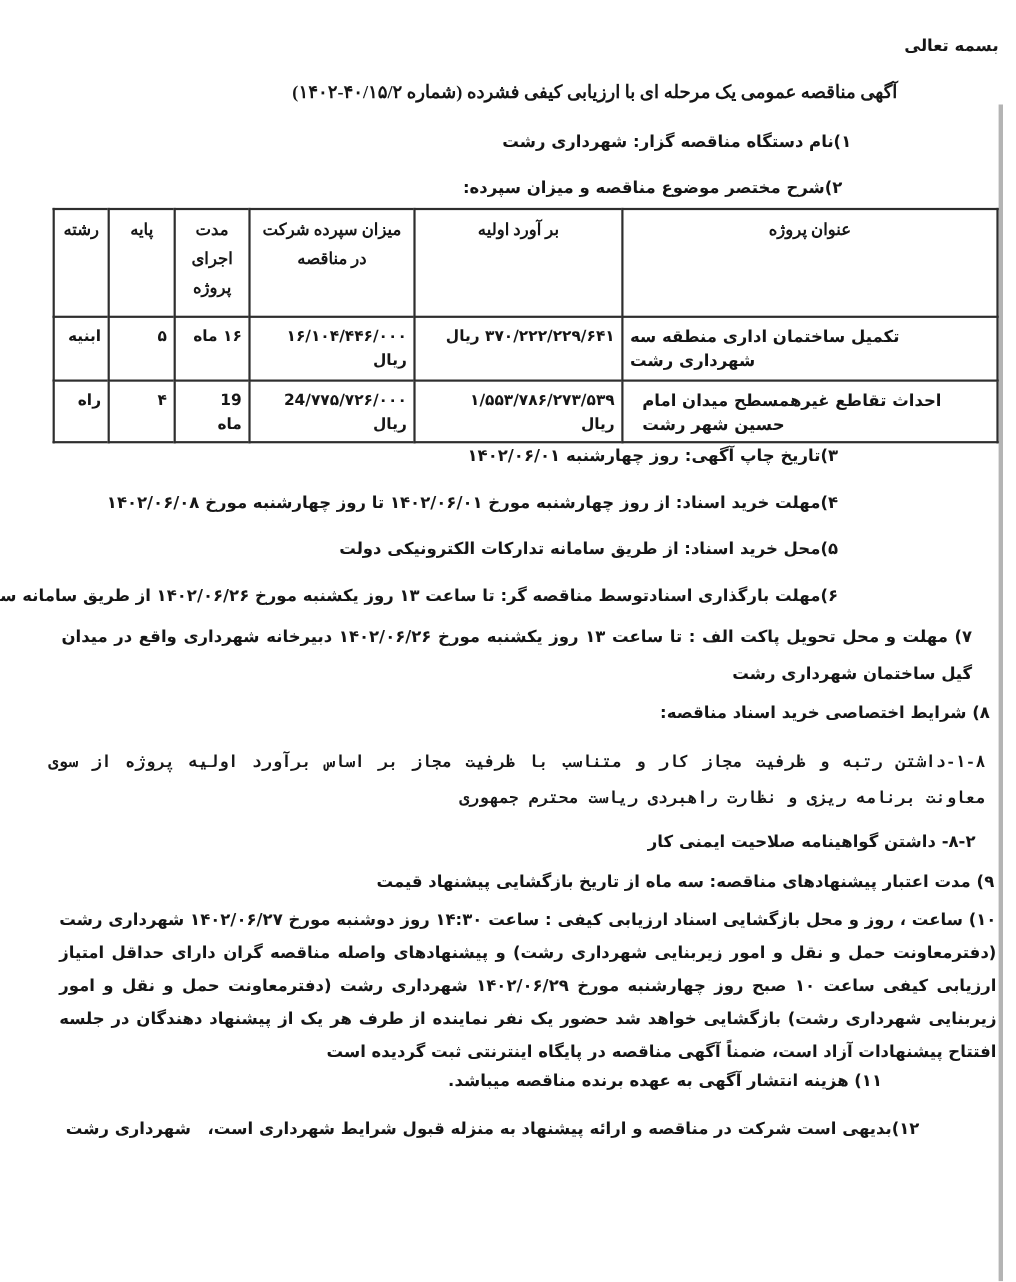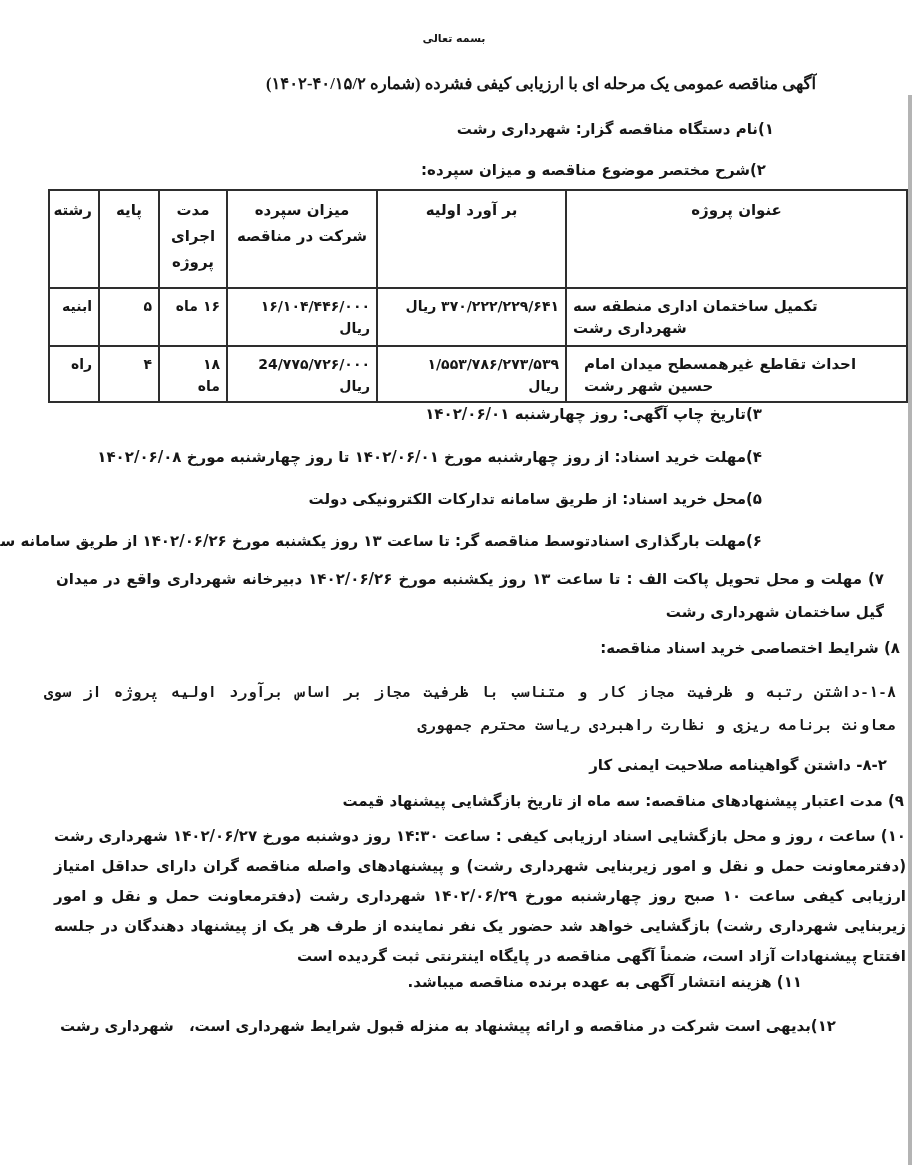--- a/index.html
+++ b/index.html
@@ -15,23 +15,23 @@
   }
   .ln{
     position:absolute;
     white-space:nowrap;
     font-size:15px;
     line-height:20px;
   }
   .center-ln{
     position:absolute;
     left:0;right:16px;
-    text-align:center;
+    text-align:right;
     white-space:nowrap;
-    font-size:11px;
+    font-size:15px;
   }
   .title-ln{font-size:16.5px;font-family:Liberation Serif, serif;}
   .para{
     position:absolute;
     text-align:justify;
     font-size:15px;
     line-height:33px;
   }
   .para-tight{line-height:30px;}
   .scan-line{
@@ -53,20 +53,21 @@
     color:#161616;
     vertical-align:top;
     padding:6px 6px 4px 6px;
     overflow:hidden;
   }
   table.tender th{
     font-size:15px;
     text-align:center;
     height:86px;
     line-height:26px;
+    font-family:Liberation Serif, serif;
   }
   table.tender td{
     font-size:14px;
     line-height:22px;
   }
   table.tender td.proj{
     text-align:left;
     padding-right:14px;
     font-size:15px;
   }
@@ -113,21 +114,21 @@
         <td>۳۷۰/۲۲۲/۲۲۹/۶۴۱ ریال</td>
         <td>۱۶/۱۰۴/۴۴۶/۰۰۰ ریال</td>
         <td>۱۶ ماه</td>
         <td>۵</td>
         <td>ابنیه</td>
       </tr>
       <tr class="r2">
         <td class="proj">احداث تقاطع غیرهمسطح میدان امام حسین شهر رشت</td>
         <td>۱/۵۵۳/۷۸۶/۲۷۳/۵۳۹ ریال</td>
         <td>24/۷۷۵/۷۲۶/۰۰۰ ریال</td>
-        <td>۱۸ ماه</td>
+        <td>19 ماه</td>
         <td>۴</td>
         <td>راه</td>
       </tr>
     </tbody>
   </table>
 
   <div class="ln" style="top:404px;right:162px;">۳)تاریخ چاپ آگهی: روز چهارشنبه  ۱۴۰۲/۰۶/۰۱</div>
 
   <div class="ln" style="top:447px;right:162px;">۴)مهلت خرید اسناد: از روز چهارشنبه مورخ ۱۴۰۲/۰۶/۰۱ تا روز چهارشنبه مورخ ۱۴۰۲/۰۶/۰۸</div>
 

